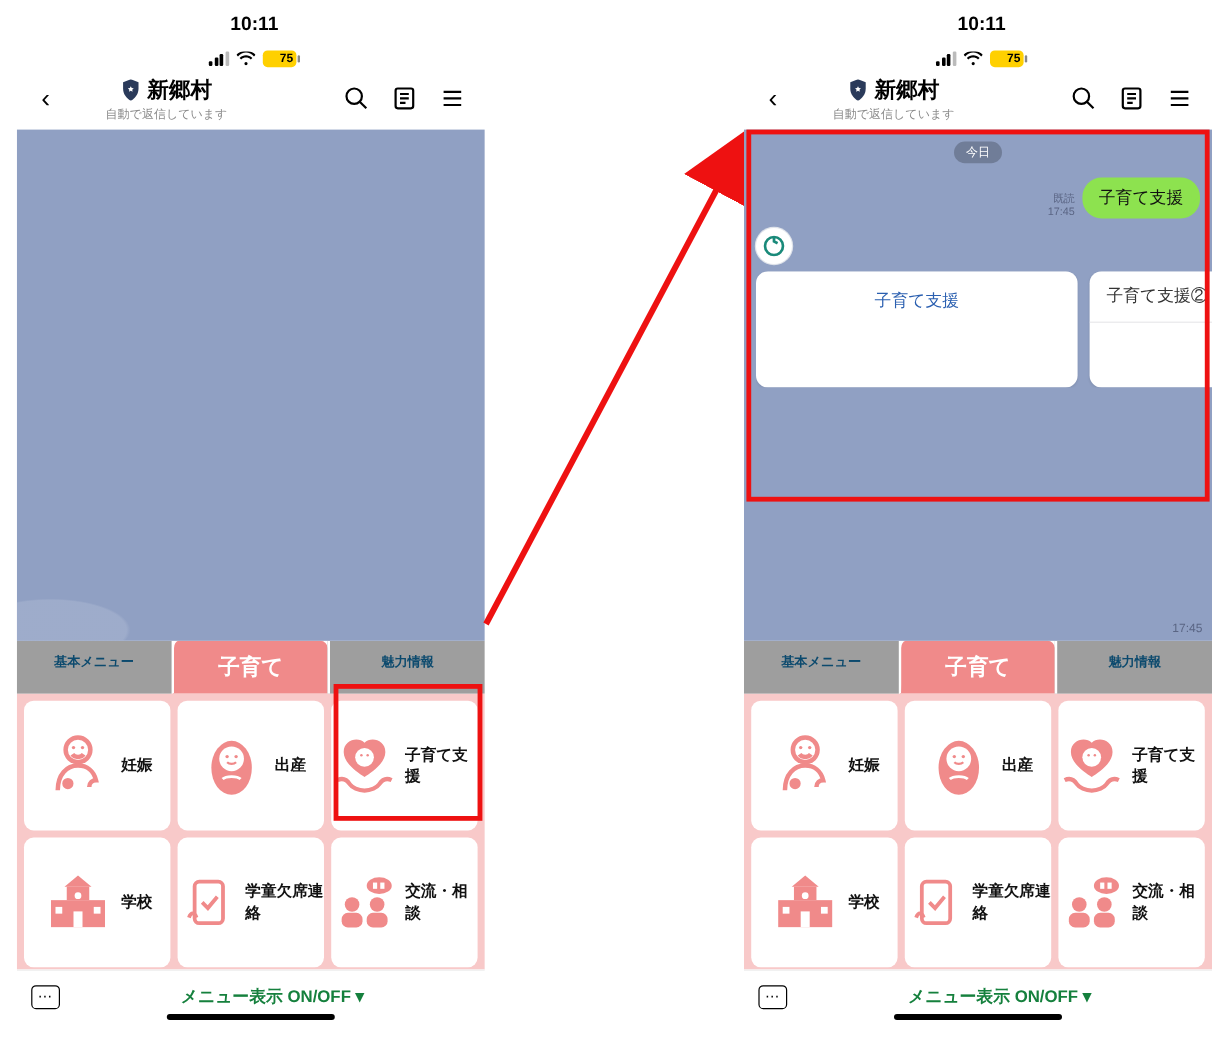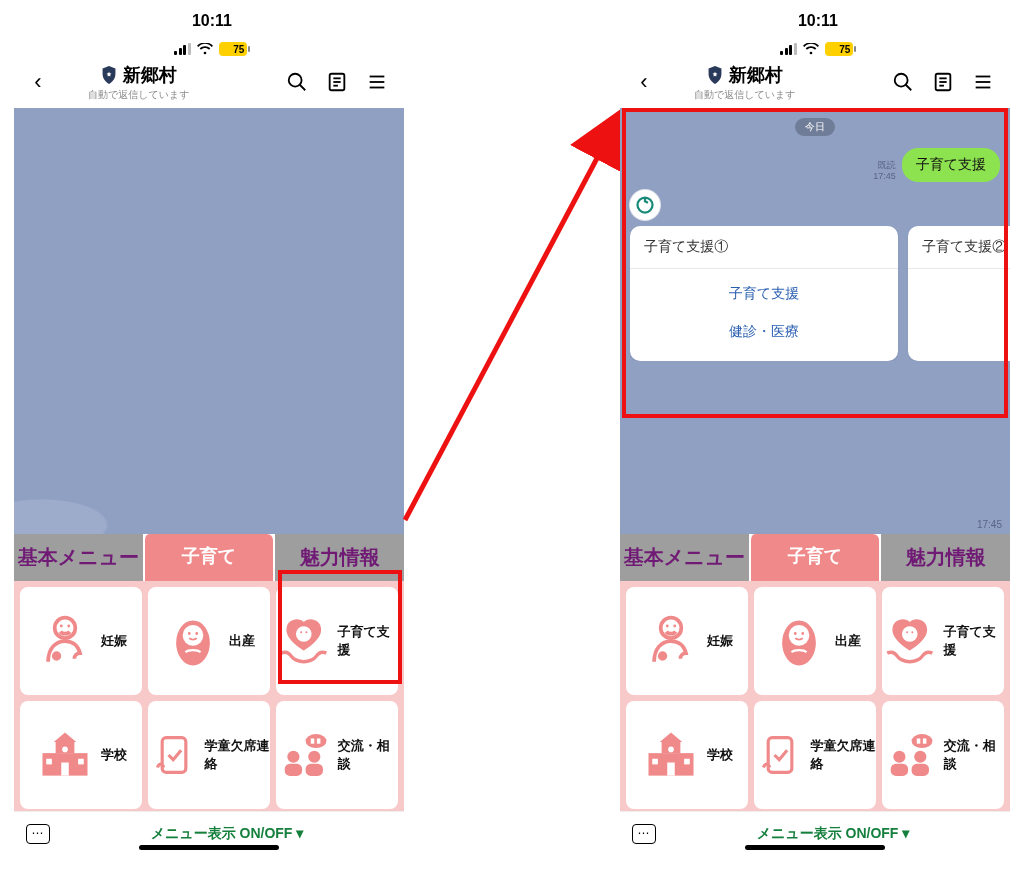--- a/index.html
+++ b/index.html
@@ -128,22 +128,22 @@
   .reply-time{
     position:absolute; right:8px; bottom:4px; font-size:10px; color:#5a6584;
   }
 
   
   .hl{position:absolute;border:4px solid #e11;background:transparent;pointer-events:none;}
 
   
   .tabs{display:flex;}
   .tab{
-    flex:1; text-align:center; font-size:20px; font-weight:700;
-    padding:10px 0; background:#9e9e9e; color:#701a75;
+    flex:1; text-align:center; font-size:11px; font-weight:700;
+    padding:10px 0; background:#9e9e9e; color:#0c4a6e;
   }
   .tab.active{ background:#f08a8a; color:#fff; font-size:18px; border-radius:6px 6px 0 0;}
   .tab:not(.active){border-radius:0;}
   .tabs .tab + .tab{border-left:2px solid #fff;}
 
   
   .menu{
     display:grid; grid-template-columns:repeat(3,1fr);
     gap:6px; padding:6px 6px 2px; background:#f8c9c9;
   }
@@ -391,24 +391,22 @@
 
       <div class="bot-avatar">
         <svg viewBox="0 0 24 24">
             <circle cx="12" cy="12" r="10" fill="none" stroke="#1a8a7a" stroke-width="3"></circle>
             <path d="M12 2v5l4 2" stroke="#1a8a7a" stroke-width="3" fill="none"></path>
           </svg>
       </div>
 
       <div class="cards">
         <div class="card">
-          <div class="card-head">子育て支援①</div>
           <div class="card-body">
             <span class="card-link">子育て支援</span>
-            <span class="card-link">健診・医療</span>
           </div>
         </div>
         <div class="card">
           <div class="card-head">子育て支援②</div>
           <div class="card-body">
             <span class="card-link">奨学</span>
           </div>
         </div>
       </div>
       <div class="reply-time">17:45</div>

